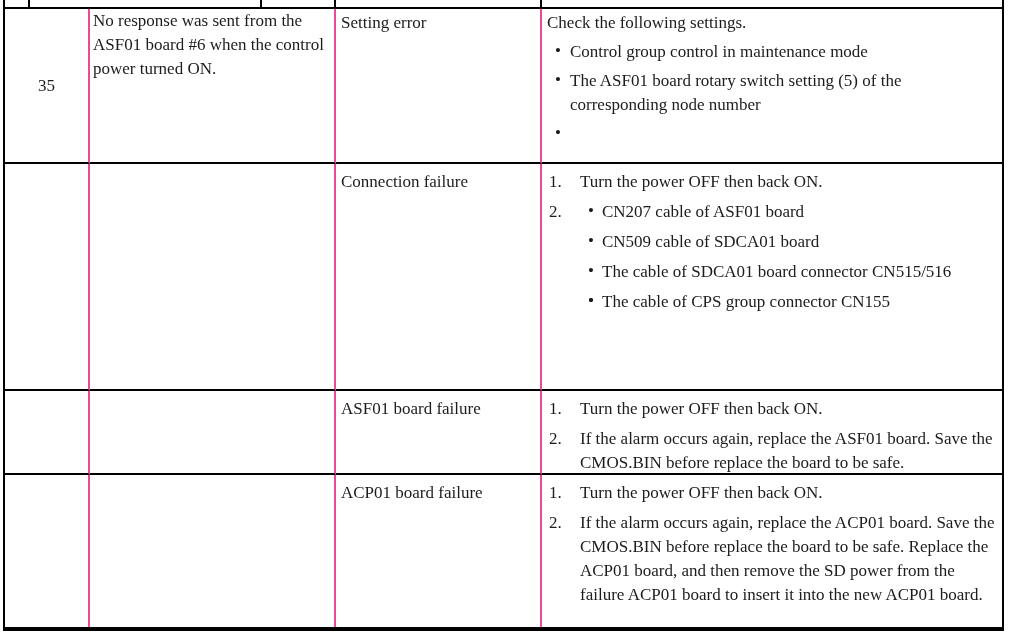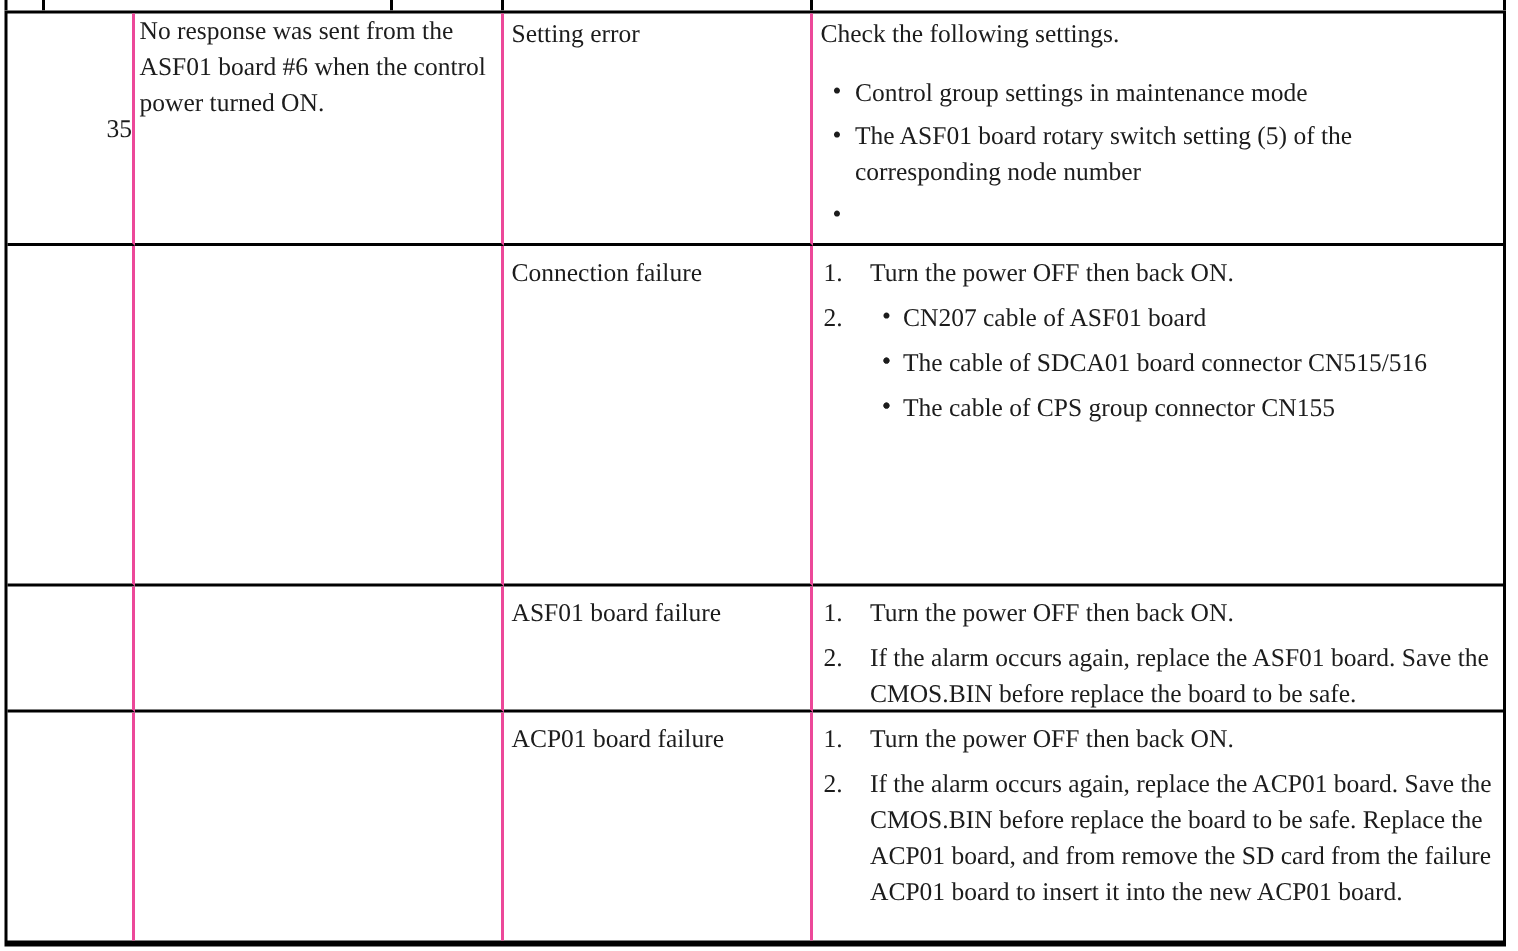--- a/index.html
+++ b/index.html
@@ -38,31 +38,31 @@
   .cell {
     border-right: 2px solid #ec4899;
     border-bottom: 2px solid #000;
     overflow: hidden;
   }
   .cell.last-col { border-right: none; }
   .cell.last-row { border-bottom: none; }
   .c-num {
     display: flex;
     align-items: center;
-    justify-content: flex-end;
+    justify-content: center;
   }
   .c-desc {
     display: flex;
     align-items: flex-start;
     padding: 0 3px;
   }
   .c-cause { padding: 2px 4px 0 5px; }
   .c-remedy { padding: 2px 4px 0 5px; }
   .r-later.c-cause, .r-later.c-remedy { padding-top: 6px; }
-  .intro { margin-bottom: 15px; }
+  .intro { margin-bottom: 5px; }
   ul.blist { list-style: none; }
   ul.blist > li {
     position: relative;
     padding-left: 23px;
     margin-bottom: 5px;
   }
   ul.blist > li > .bm {
     position: absolute;
     left: 8px;
     top: -1px;
@@ -110,21 +110,21 @@
       <p>No response was sent from the ASF01 board #6 when the control power turned ON.</p>
     </div>
     <div class="cell c-cause">
       <span>Setting error</span>
     </div>
     <div class="cell c-remedy last-col">
       <div class="intro">Check the following settings.</div>
       <ul class="blist">
         <li>
           <span class="bm">•</span>
-          <span>Control group settings in maintenance mode</span>
+          <span>Control group control in maintenance mode</span>
         </li>
         <li>
           <span class="bm">•</span>
           <span>The ASF01 board rotary switch setting (5) of the corresponding node number</span>
         </li>
         <li>
           <span class="bm">•</span>
         </li>
       </ul>
     </div>
@@ -141,20 +141,21 @@
       </div>
       <div class="step">
         <span class="step-num">2.</span>
         <ul class="sublist">
           <li>
             <span class="bm">•</span>
             <span>CN207 cable of ASF01 board</span>
           </li>
           <li>
             <span class="bm">•</span>
+            <span>CN509 cable of SDCA01 board</span>
           </li>
           <li>
             <span class="bm">•</span>
             <span>The cable of SDCA01 board connector CN515/516</span>
           </li>
           <li>
             <span class="bm">•</span>
           </li>
           <li>
             <span class="bm">•</span>
@@ -185,18 +186,18 @@
     <div class="cell c-cause r-later last-row">
       <span>ACP01 board failure</span>
     </div>
     <div class="cell c-remedy r-later last-col last-row">
       <div class="step">
         <span class="step-num">1.</span>
         <span>Turn the power OFF then back ON.</span>
       </div>
       <div class="step">
         <span class="step-num">2.</span>
-        <span>If the alarm occurs again, replace the ACP01 board. Save the CMOS.BIN before replace the board to be safe. Replace the ACP01 board, and from remove the SD card from the failure ACP01 board to insert it into the new ACP01 board.</span>
+        <span>If the alarm occurs again, replace the ACP01 board. Save the CMOS.BIN before replace the board to be safe. Replace the ACP01 board, and then remove the SD power from the failure ACP01 board to insert it into the new ACP01 board.</span>
       </div>
     </div>
 
   </div>
 </div>
 
 </body></html>

